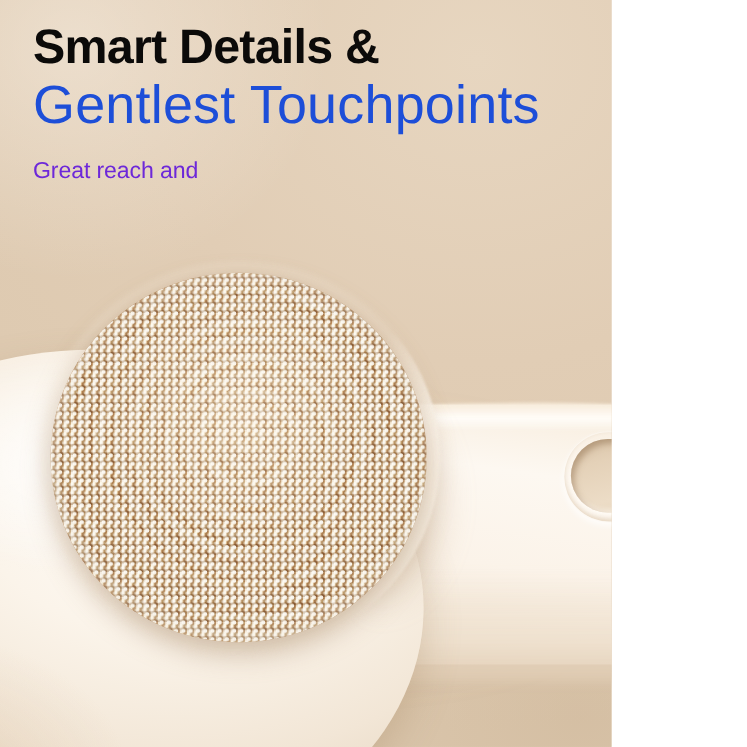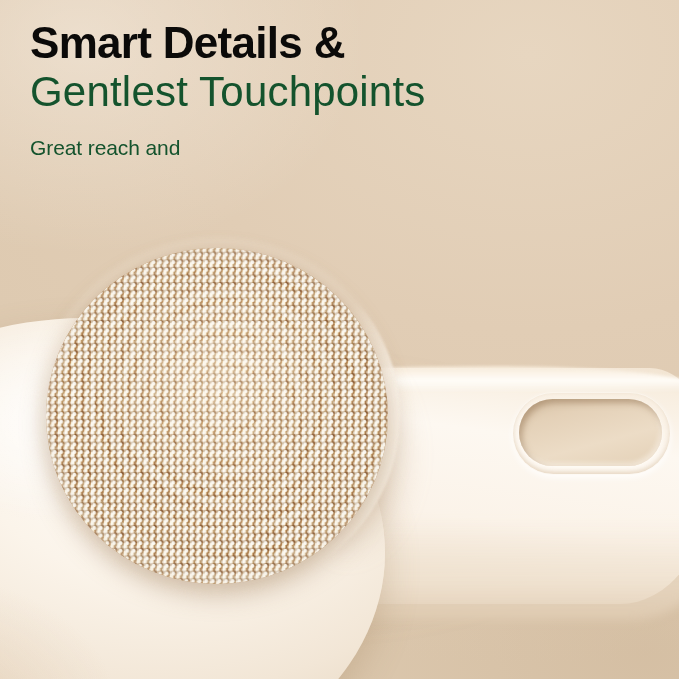--- a/index.html
+++ b/index.html
@@ -3,21 +3,21 @@
 <meta charset="utf-8">
 <title>Product Feature Image</title>
 <style>
   html, body {
     margin: 0;
     padding: 0;
     background: #ffffff;
   }
   #stage {
     position: relative;
-    width: 679px;
+    width: 556px;
     height: 679px;
     overflow: hidden;
     font-family: "Liberation Sans", sans-serif;
     background: #e2cfb8;
   }
 
   
   .bg {
     position: absolute;
     inset: 0;
@@ -43,35 +43,35 @@
   .headline-1 {
     font-size: 44px;
     font-weight: 700;
     letter-spacing: -0.7px;
     color: #0b0a09;
     line-height: 1.07;
     white-space: nowrap;
     font-stretch: condensed;
   }
   .headline-2 {
-    font-size: 42px;
+    font-size: 49px;
     font-weight: 100;
     letter-spacing: 0.2px;
-    color: #14532d;
+    color: #1d4ed8;
     line-height: 1.16;
     margin-top: 2px;
     white-space: nowrap;
     transform: scaleX(1.0);
     transform-origin: left center;
   }
   .subline {
     margin-top: 17px;
     font-size: 21px;
     font-weight: 400;
-    color: #14532d;
+    color: #6d28d9;
     line-height: 1.31;
     letter-spacing: -0.1px;
   }
   .subline div { white-space: nowrap; }
 
   
   .product {
     position: absolute;
     inset: 0;
     z-index: 20;

